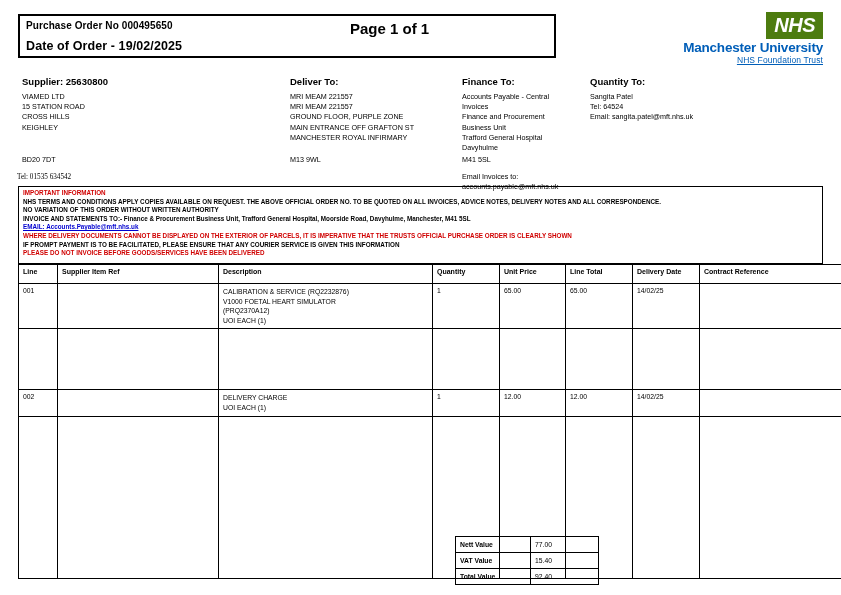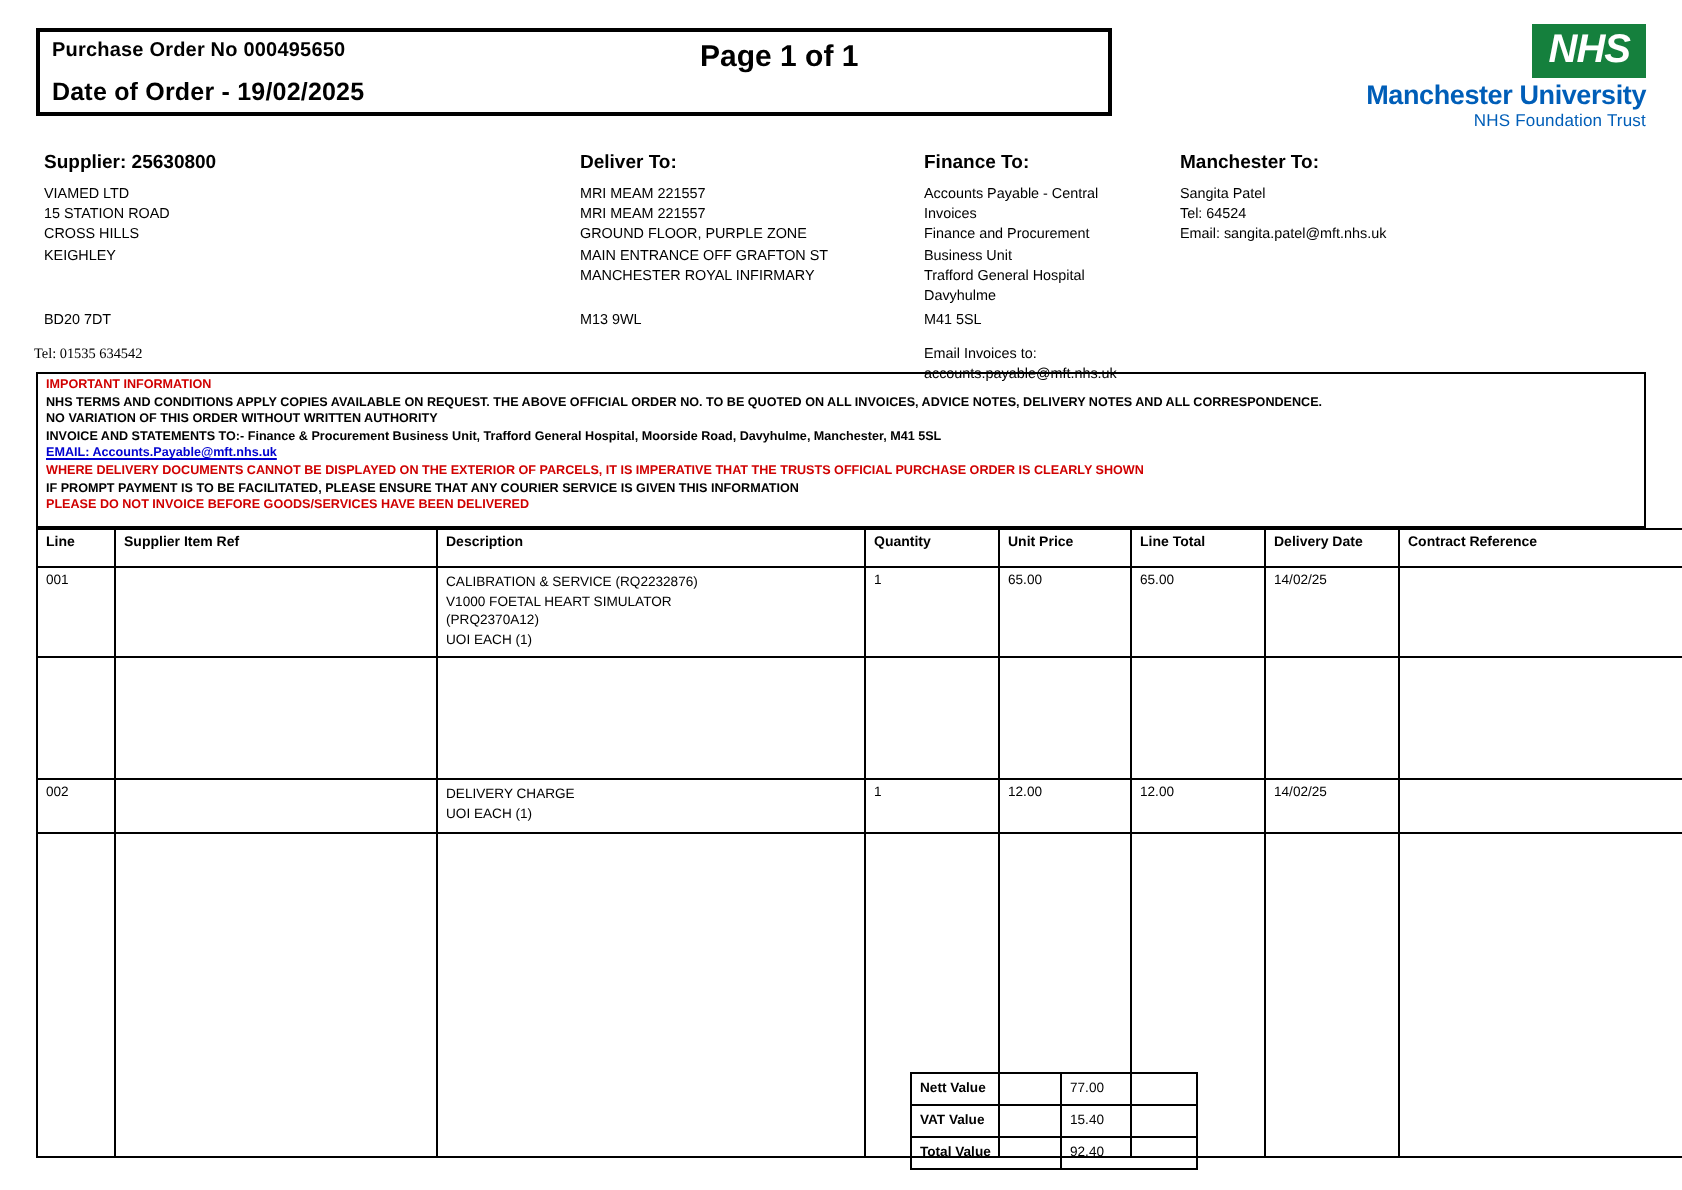--- a/index.html
+++ b/index.html
@@ -59,21 +59,21 @@
   
   .nhs-logo {
     position: absolute;
     right: 18px;
     top: 12px;
     width: 186px;
     text-align: right;
   }
   .nhs-badge {
     display: inline-block;
-    background: #15803d;
+    background: #4d7c0f;
     color: #ffffff;
     font-family: "Liberation Sans", sans-serif;
     font-weight: bold;
     font-style: italic;
     font-size: 20px;
     line-height: 22px;
     padding: 2px 8px 3px 8px;
     letter-spacing: -0.5px;
   }
   .nhs-trust-name {
@@ -82,20 +82,21 @@
     font-size: 13.5px;
     line-height: 15px;
     margin-top: 1px;
     letter-spacing: -0.2px;
   }
   .nhs-trust-sub {
     color: #005EB8;
     font-size: 8.5px;
     line-height: 10px;
     letter-spacing: 0.1px;
+    text-decoration: underline;
   }
 
   
   .addr {
     position: absolute;
     font-size: 7.2px;
     line-height: 10.2px;
     white-space: pre-line;
   }
   .addr-title {
@@ -234,21 +235,21 @@
   <div class="addr invoice-body">Accounts Payable - Central
 Invoices
 Finance and Procurement
 Business Unit
 Trafford General Hospital
 Davyhulme</div>
   <div class="addr invoice-post">M41 5SL</div>
   <div class="addr invoice-email-label">Email Invoices to:</div>
   <div class="addr invoice-email-value">accounts.payable@mft.nhs.uk</div>
 
-  <div class="addr-title enquiries-title">Manchester To:</div>
+  <div class="addr-title enquiries-title">Quantity To:</div>
   <div class="addr enquiries-body">Sangita Patel
 Tel: 64524
 Email: sangita.patel@mft.nhs.uk</div>
 
   <div class="info-box">
     <div class="info-line red">IMPORTANT INFORMATION</div>
     <div class="info-line">NHS TERMS AND CONDITIONS APPLY COPIES AVAILABLE ON REQUEST. THE ABOVE OFFICIAL ORDER NO. TO BE QUOTED ON ALL INVOICES, ADVICE NOTES, DELIVERY NOTES AND ALL CORRESPONDENCE.</div>
     <div class="info-line">NO VARIATION OF THIS ORDER WITHOUT WRITTEN AUTHORITY</div>
     <div class="info-line">INVOICE AND STATEMENTS TO:- Finance &amp; Procurement Business Unit, Trafford General Hospital, Moorside Road, Davyhulme, Manchester, M41 5SL</div>
     <div class="info-line blue">EMAIL: Accounts.Payable@mft.nhs.uk</div>

